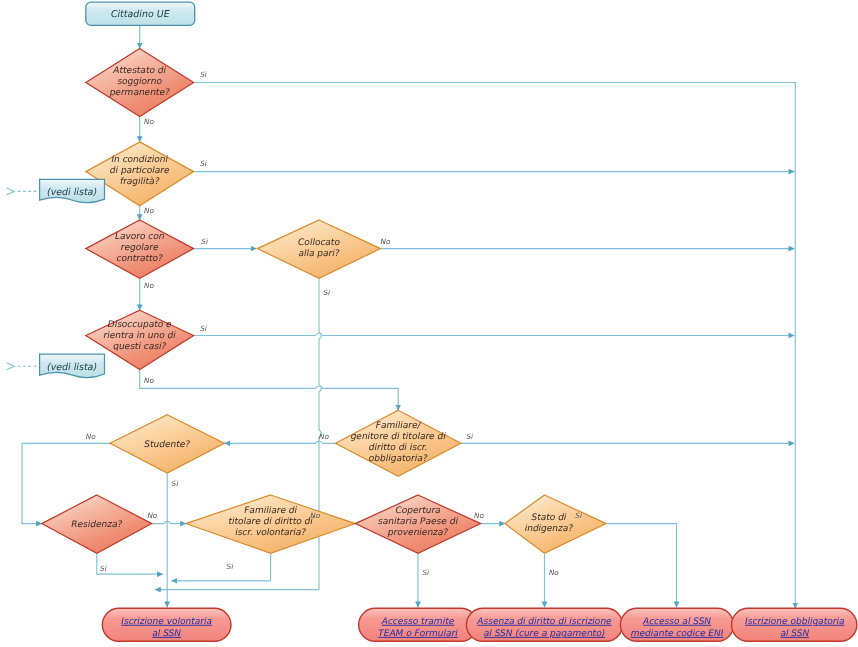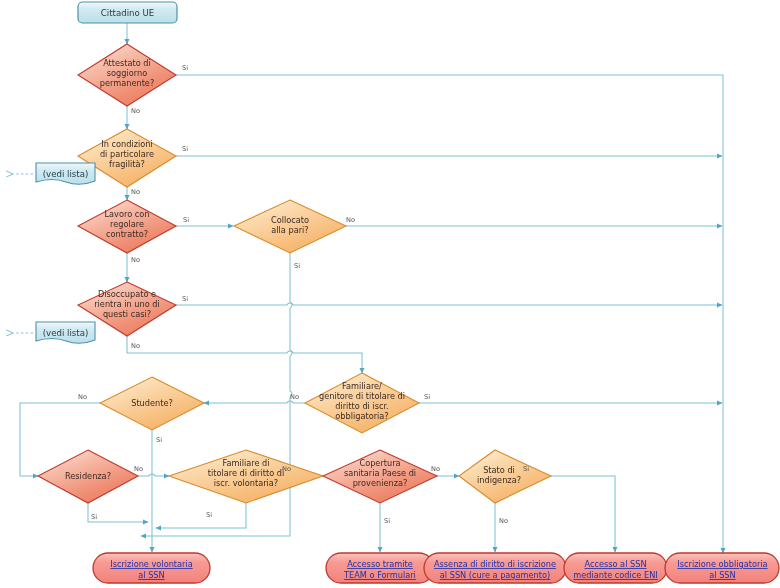--- a/index.html
+++ b/index.html
@@ -1,18 +1,18 @@
 <!DOCTYPE html>
 <html><head>
 <meta charset="utf-8">
 <style>
   html,body{margin:0;padding:0;background:#ffffff;}
   body{width:780px;height:588px;overflow:hidden;
        font-family:"DejaVu Sans","Liberation Sans",sans-serif;}
-  #stage{position:relative;width:780px;height:588px;}
+  #stage{position:relative;width:780px;height:588px;font-style:italic;}
   svg{display:block;}
   .nodeText{font-size:8.2px;fill:#3b2a24;text-anchor:middle;
             font-family:"DejaVu Sans","Liberation Sans",sans-serif;}
   .startText{font-size:8.6px;fill:#1d3b46;text-anchor:middle;
             font-family:"DejaVu Sans","Liberation Sans",sans-serif;}
   .noteText{font-size:8.6px;fill:#1d3b46;text-anchor:middle;
             font-family:"DejaVu Sans","Liberation Sans",sans-serif;}
   .endText{font-size:8.2px;fill:#2230a8;text-anchor:middle;
             text-decoration:underline;
             font-family:"DejaVu Sans","Liberation Sans",sans-serif;}

